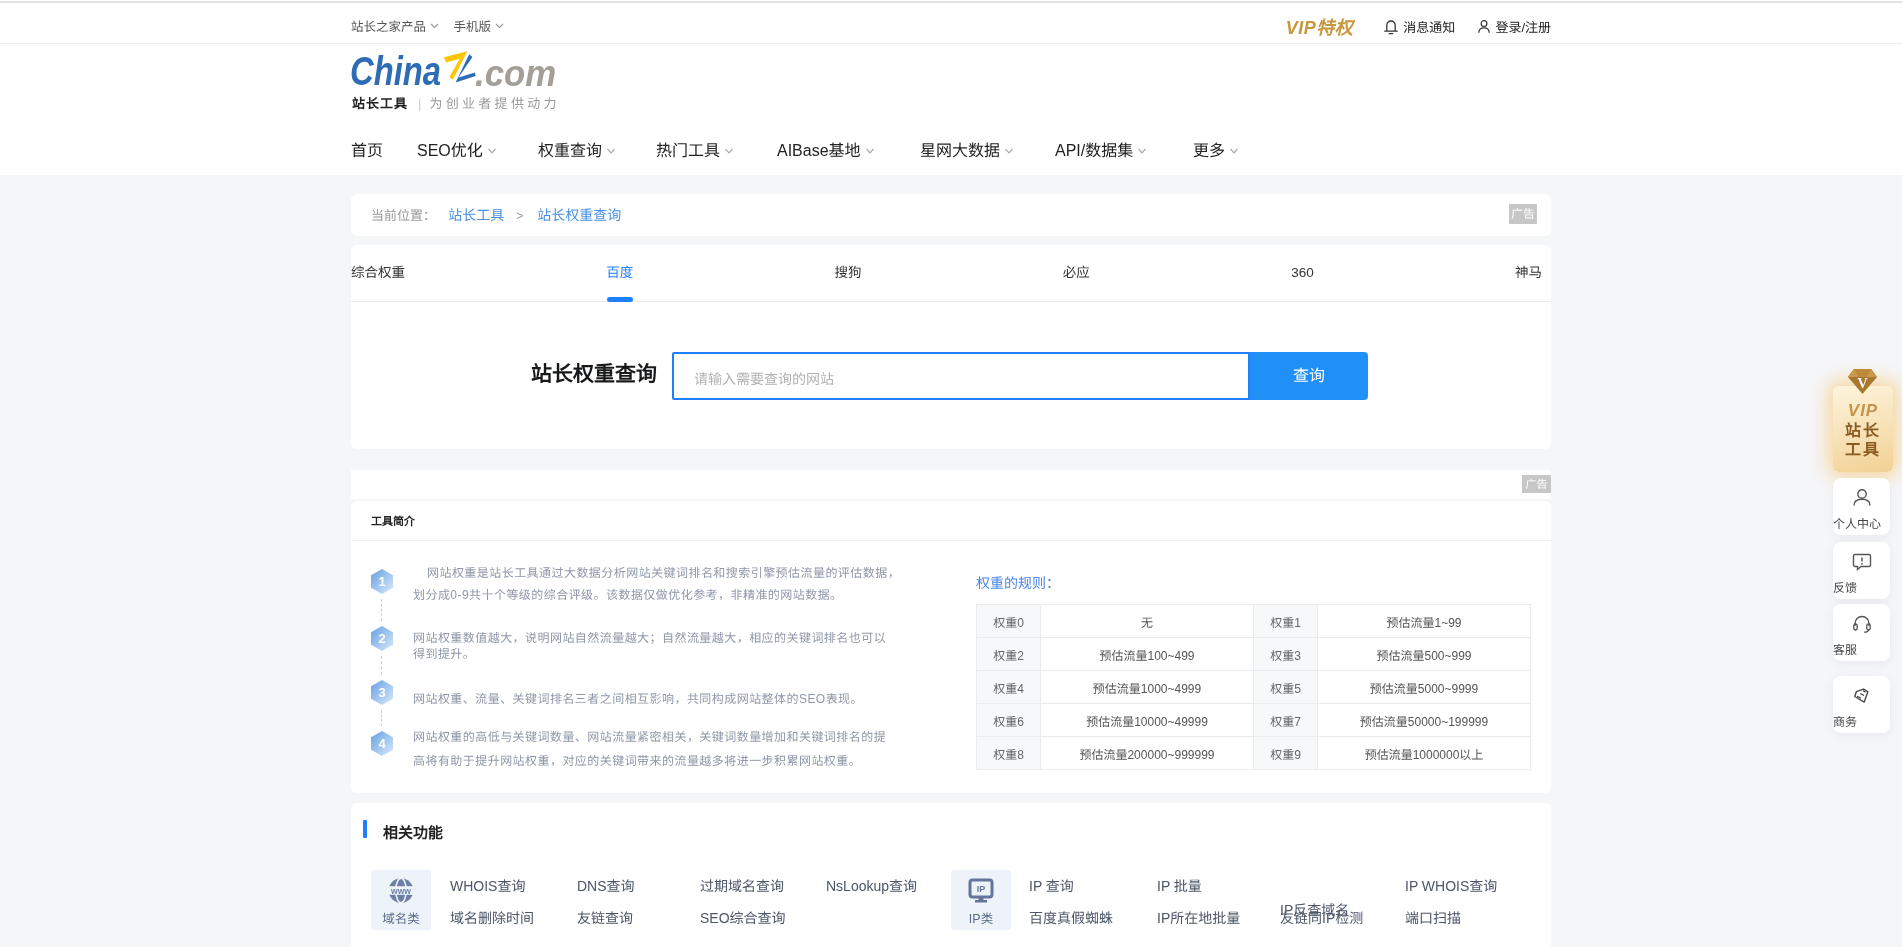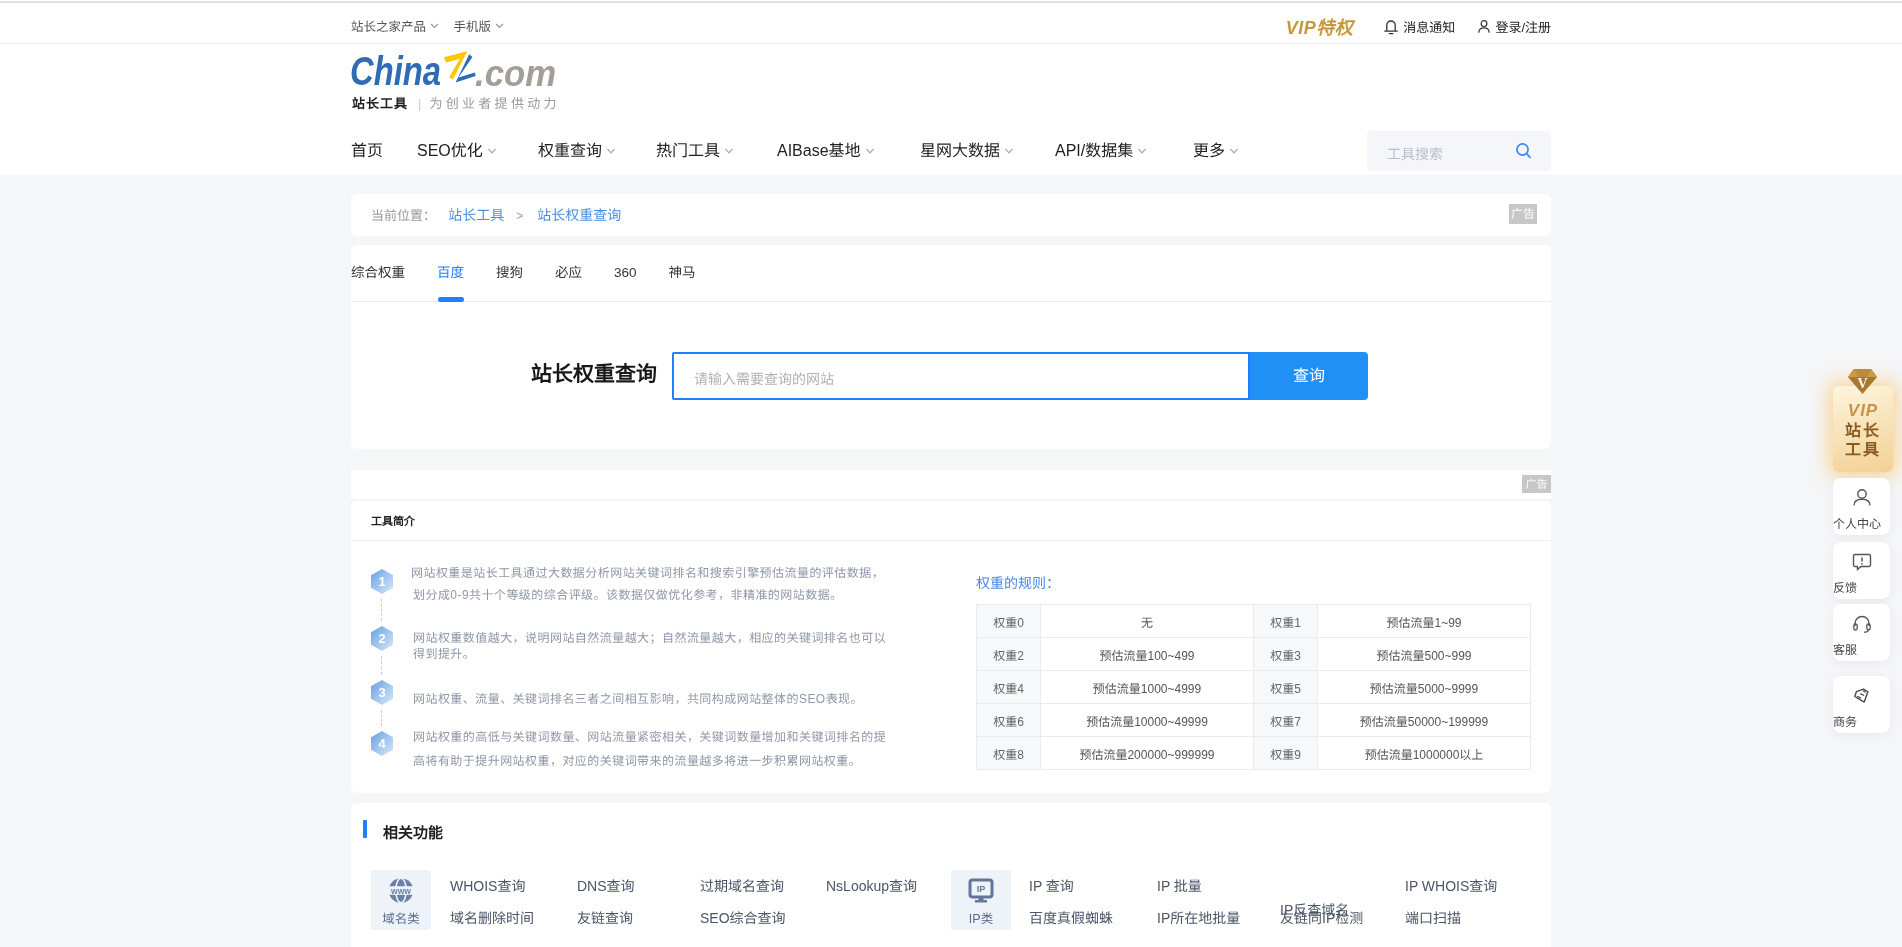--- a/index.html
+++ b/index.html
@@ -34,21 +34,21 @@
 .nsearch .ph { position:absolute; left:20px; top:12px; font-size:14px; color:#b9bfc9; }
 .nsearch svg { position:absolute; right:19px; top:11px; }
 
 .card { background:#fff; border-radius:6px; position:relative; }
 .crumb { margin-top:19px; height:42px; font-size:13px; color:#999; line-height:42px; padding-left:20px; }
 .crumb a { color:#4a90e2; text-decoration:none; font-size:14px; }
 .crumb .sep { color:#999; margin:0 12px; font-size:12px; }
 .adtag { position:absolute; background:#c7c7c7; color:#fff; text-align:center; }
 .crumb .adtag { right:14px; top:10px; width:28px; height:20px; font-size:12px; line-height:20px; }
 .maincard { margin-top:9px; height:204px; }
-.tabs { height:57px; border-bottom:1px solid #e9ebee; display:flex; justify-content:flex-start; gap:32px; padding-right:9px; }
+.tabs { height:57px; border-bottom:1px solid #e9ebee; display:flex; justify-content:space-between; gap:32px; padding-right:9px; }
 .tab { font-size:13.5px; color:#333; line-height:56px; position:relative; }
 .tab.on { color:#1e80ff; }
 .tab.on i { position:absolute; left:50%; margin-left:-13px; bottom:-1px; width:26px; height:5px; border-radius:2.5px; background:#1e80ff; }
 .qrow { position:absolute; left:0; top:107px; width:100%; height:48px; }
 .qtitle { position:absolute; left:180px; top:5px; font-size:21px; font-weight:bold; color:#17181a; }
 .qinput { position:absolute; left:321px; top:0; width:578px; height:48px; border:2px solid #1e80ff; border-radius:2px 0 0 2px; background:#fff; }
 .qinput .ph { position:absolute; left:20px; top:14px; font-size:14px; color:#b2b2b2; }
 .qbtn { position:absolute; left:899px; top:0; width:118px; height:48px; background:#2090f7; border-radius:0 4px 4px 0; color:#fff; font-size:16px; text-align:center; line-height:48px; }
 .adstrip { margin-top:21px; height:29px; background:#fff; position:relative; }
 .adstrip .adtag { right:0; top:5px; width:29px; height:18px; font-size:11px; line-height:18px; }
@@ -142,27 +142,20 @@
             </svg></i></span>
       <span class="it" style="left:569px;">星网大数据<i class="nc"><svg width="10" height="10" viewBox="0 0 10 10">
               <path d="M1.5 3 L5 6.8 L8.5 3" fill="none" stroke="#aaa" stroke-width="1.2"></path>
             </svg></i></span>
       <span class="it" style="left:704px;">API/数据集<i class="nc"><svg width="10" height="10" viewBox="0 0 10 10">
               <path d="M1.5 3 L5 6.8 L8.5 3" fill="none" stroke="#aaa" stroke-width="1.2"></path>
             </svg></i></span>
       <span class="it" style="left:842px;">更多<i class="nc"><svg width="10" height="10" viewBox="0 0 10 10">
               <path d="M1.5 3 L5 6.8 L8.5 3" fill="none" stroke="#aaa" stroke-width="1.2"></path>
             </svg></i></span>
-    </div>
-    <div class="nsearch">
-      <span class="ph">工具搜索</span>
-      <svg width="17" height="18" viewBox="0 0 17 18">
-          <circle cx="7.5" cy="7.5" r="5.6" fill="none" stroke="#3a8bf0" stroke-width="1.7"></circle>
-          <path d="M11.8 11.8 L15.5 15.8" stroke="#3a8bf0" stroke-width="1.7"></path>
-        </svg>
     </div>
   </div>
 </div>
 
 <div class="wrap">
   <div class="card crumb">当前位置：&nbsp;&nbsp;<a style="margin-left:5px;">站长工具</a><span class="sep">&gt;</span><a style="margin-left:2px;">站长权重查询</a><span class="adtag">广告</span></div>
   <div class="card maincard">
     <div class="tabs">
       <span class="tab">综合权重</span>
       <span class="tab on">百度<i></i></span>
@@ -200,21 +193,21 @@
     <div class="hex" style="left:20px; top:179px;"><svg width="22" height="25" viewBox="0 0 22 25">
           <polygon points="11,0 22,6.25 22,18.75 11,25 0,18.75 0,6.25" fill="url(#hx1)"></polygon>
         </svg><span>3</span></div>
     <div class="hex" style="left:20px; top:230px;"><svg width="22" height="25" viewBox="0 0 22 25">
           <polygon points="11,0 22,6.25 22,18.75 11,25 0,18.75 0,6.25" fill="url(#hx1)"></polygon>
         </svg><span>4</span></div>
     <div class="dash" style="top:98px; height:22px;"></div>
     <div class="dash" style="top:155px; height:19px;"></div>
     <div class="dash" style="top:209px; height:16px;"></div>
 
-    <div class="iline" style="left:60px; top:62px;">网站权重是站长工具通过大数据分析网站关键词排名和搜索引擎预估流量的评估数据，</div>
+    <div class="iline" style="left:76px; top:62px;">网站权重是站长工具通过大数据分析网站关键词排名和搜索引擎预估流量的评估数据，</div>
     <div class="iline" style="left:62px; top:84px;">划分成0-9共十个等级的综合评级。该数据仅做优化参考，非精准的网站数据。</div>
     <div class="iline" style="left:62px; top:127px;">网站权重数值越大，说明网站自然流量越大；自然流量越大，相应的关键词排名也可以</div>
     <div class="iline" style="left:62px; top:143px;">得到提升。</div>
     <div class="iline" style="left:62px; top:188px;">网站权重、流量、关键词排名三者之间相互影响，共同构成网站整体的SEO表现。</div>
     <div class="iline" style="left:62px; top:226px;">网站权重的高低与关键词数量、网站流量紧密相关，关键词数量增加和关键词排名的提</div>
     <div class="iline" style="left:62px; top:250px;">高将有助于提升网站权重，对应的关键词带来的流量越多将进一步积累网站权重。</div>
 
     <div class="rtitle">权重的规则：</div>
     <table class="rtable">
       <tbody>

